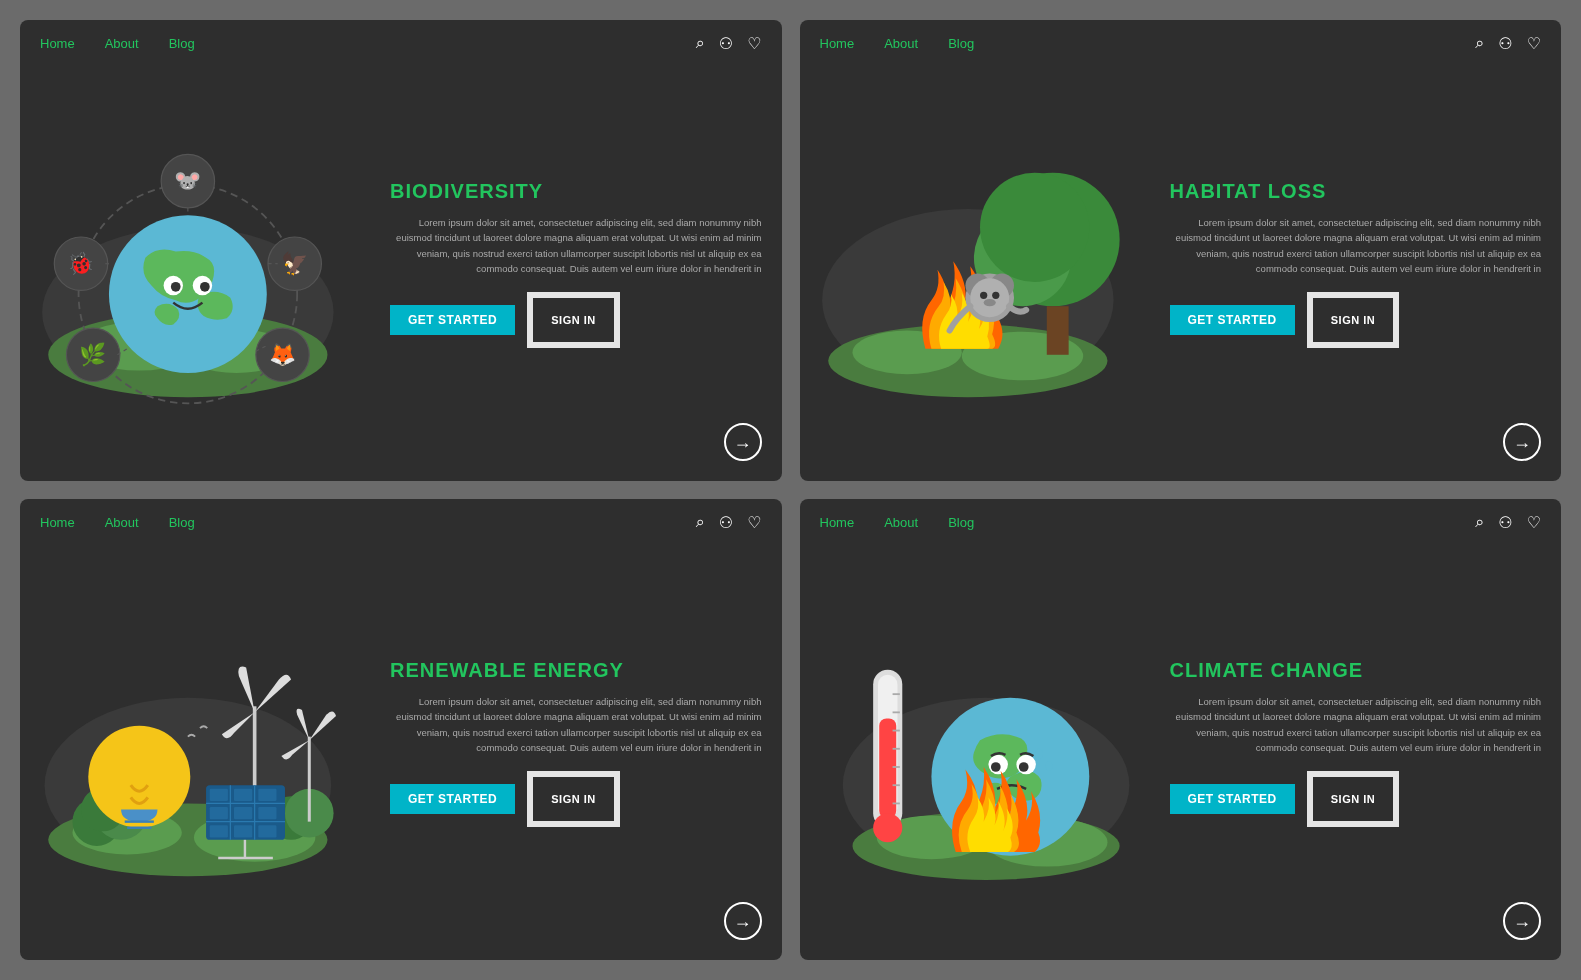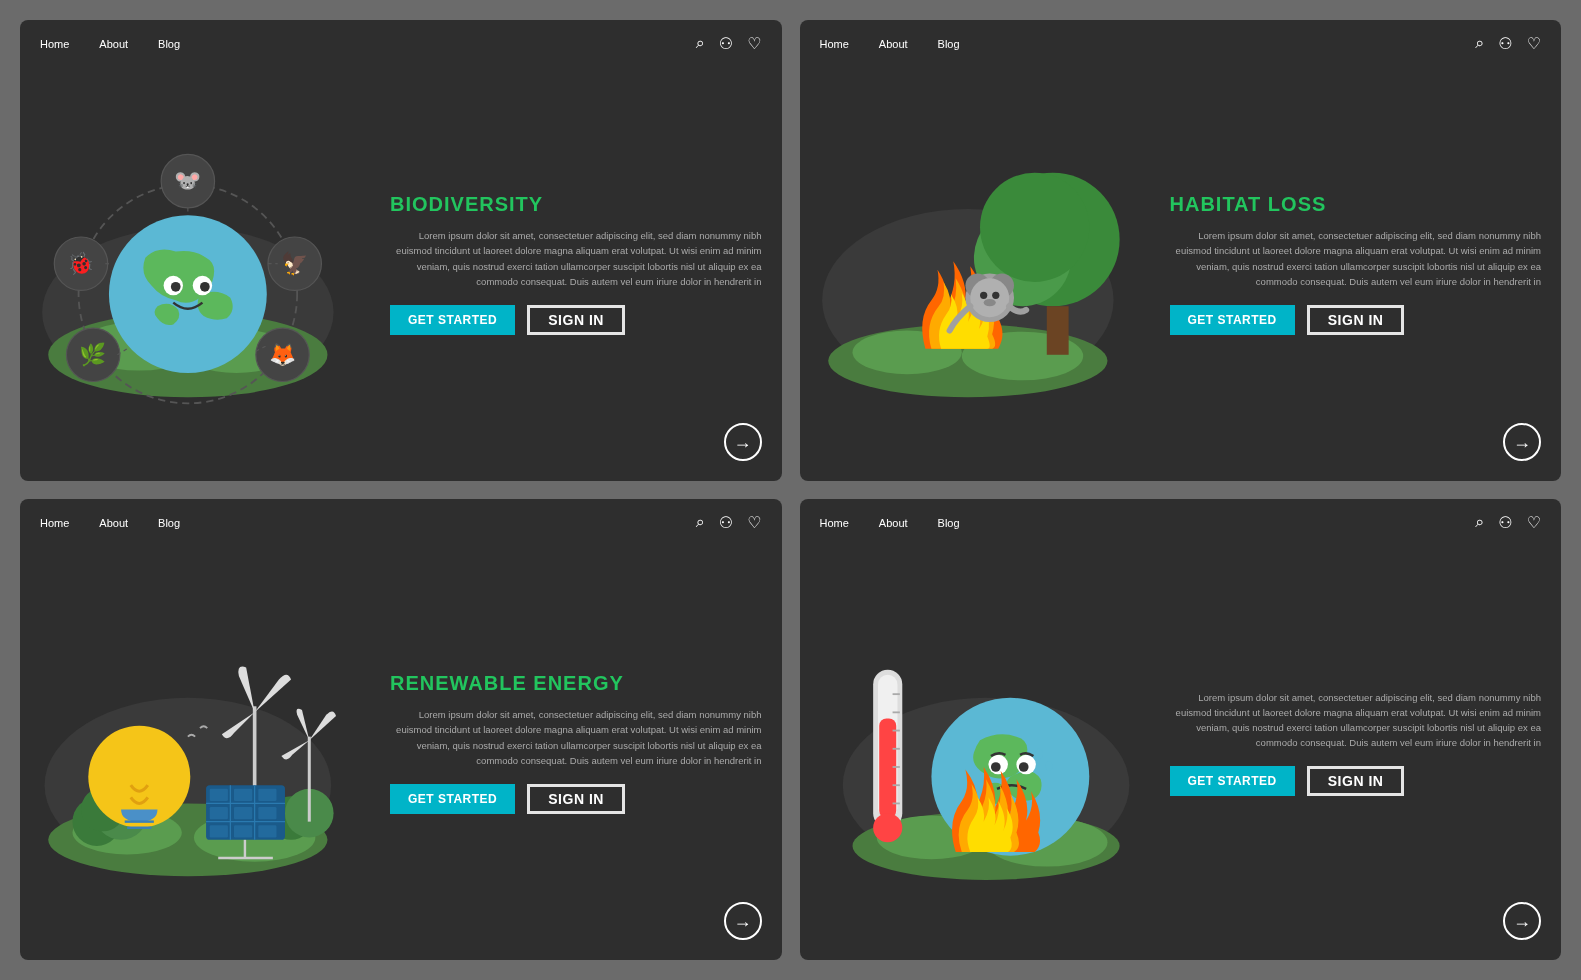--- a/index.html
+++ b/index.html
@@ -33,22 +33,22 @@
       display: flex;
       align-items: center;
       padding: 14px 20px;
       gap: 0;
     }
     .nav-links {
       display: flex;
       gap: 30px;
     }
     .nav-link {
-      color: #ffffff;
-      font-size: 11px;
+      color: #22c55e;
+      font-size: 13px;
       text-decoration: none;
       cursor: pointer;
     }
     .nav-icons {
       display: flex;
       gap: 14px;
       margin-left: auto;
     }
     .nav-icon {
       color: #ffffff;
@@ -105,23 +105,23 @@
       padding: 8px 18px;
       font-size: 12px;
       font-weight: bold;
       cursor: pointer;
       letter-spacing: 0.5px;
       text-transform: uppercase;
     }
     .btn-sign-in {
       background-color: transparent;
       color: #ffffff;
-      border: 3px solid #e5e5e5;
-      padding: 4px 18px;
-      font-size: 14px;
+      border: 6px solid #e5e5e5;
+      padding: 16px 18px;
+      font-size: 11px;
       font-weight: bold;
       cursor: pointer;
       letter-spacing: 0.5px;
       text-transform: uppercase;
     }
     .arrow-btn {
       position: absolute;
       bottom: 20px;
       right: 20px;
       width: 38px;
@@ -413,20 +413,21 @@
 
           <path d="M185 128 Q188 122 192 128 Q192 134 188 134 Q185 134 185 128Z" fill="#5bb8d4"></path>
           <path d="M194 138 Q196 133 200 138 Q200 143 197 143 Q194 143 194 138Z" fill="#5bb8d4"></path>
 
           <path d="M120 210 Q112 185 125 168 Q132 158 128 142 Q140 158 137 172 Q145 158 143 140 Q155 158 152 174 Q160 160 157 143 Q170 162 165 178 Q173 165 170 150 Q182 168 178 184 Q185 173 182 160 Q193 178 188 194 Q192 204 185 210Z" fill="#ff6600"></path>
           <path d="M125 210 Q118 190 130 175 Q136 167 133 154 Q142 167 139 178 Q147 165 145 150 Q155 167 152 180 Q159 167 156 154 Q166 172 162 186 Q168 174 165 162 Q175 180 170 194 Q175 206 168 210Z" fill="#ffaa00"></path>
           <path d="M132 210 Q126 195 135 182 Q140 175 138 165 Q145 176 143 185 Q149 175 147 165 Q155 178 152 188 Q157 178 155 168 Q163 182 159 193 Q164 183 162 174 Q170 187 165 198 Q168 207 163 210Z" fill="#ffdd00"></path>
         </svg>
       </div>
       <div class="text-section">
+        <h2 class="page-title">CLIMATE CHANGE</h2>
         <p class="body-text">Lorem ipsum dolor sit amet, consectetuer adipiscing elit, sed diam nonummy nibh euismod tincidunt ut laoreet dolore magna aliquam erat volutpat. Ut wisi enim ad minim veniam, quis nostrud exerci tation ullamcorper suscipit lobortis nisl ut aliquip ex ea commodo consequat. Duis autem vel eum iriure dolor in hendrerit in</p>
         <div class="button-row">
           <button class="btn-get-started">GET STARTED</button>
           <button class="btn-sign-in">SIGN IN</button>
         </div>
       </div>
     </div>
     <button class="arrow-btn">→</button>
   </div>
 

